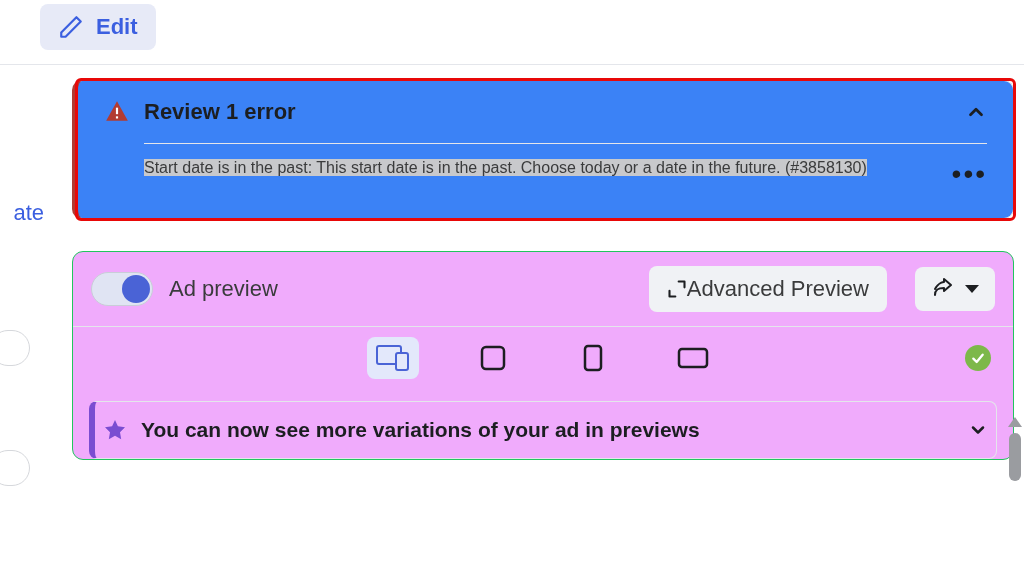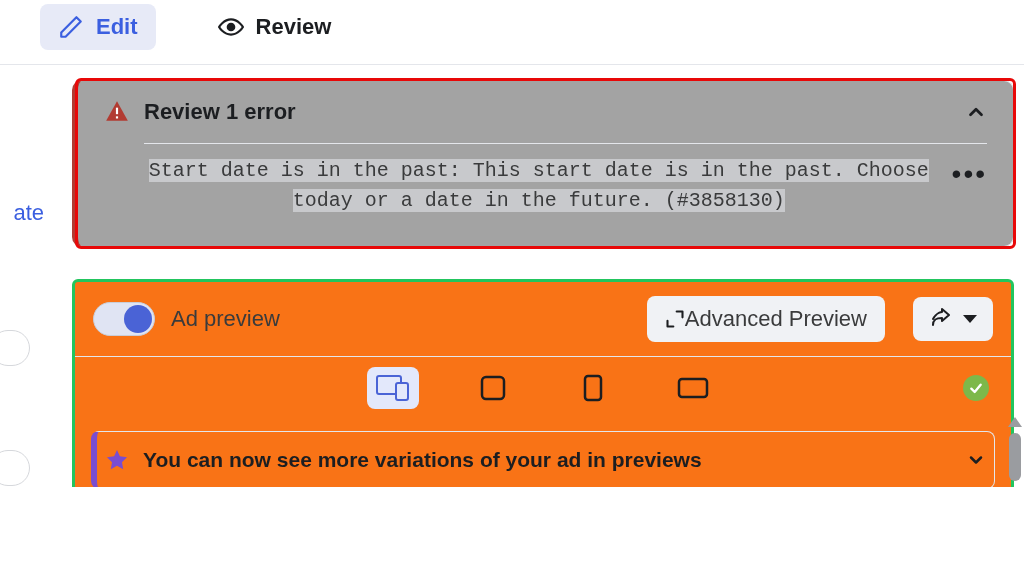--- a/index.html
+++ b/index.html
@@ -81,24 +81,23 @@
     right: 10px;
     top: 80px;
     bottom: 0;
   }
 
   
   .error-card {
     border: 1px solid #e4e6eb;
     border-left: 6px solid #b23b32;
     border-radius: 10px;
-    background: #a3a3a3;
+    background: #3b82f6;
     padding: 18px 26px 30px 26px;
     position: relative;
-    text-align: center;
   }
   .error-highlight {
     position: absolute;
     inset: -3px;
     border: 3px solid #e80808;
     border-radius: 6px;
     pointer-events: none;
   }
   .error-head {
     display: flex;
@@ -115,43 +114,42 @@
     background: #e4e6eb;
     margin: 18px 0 12px 40px;
   }
   .error-body-row {
     display: flex;
     align-items: flex-start;
     margin-left: 40px;
     gap: 18px;
   }
   .error-msg {
-    font-size: 20px;
+    font-size: 16px;
     line-height: 1.5;
     color: #3a3b3c;
     background: #c8c9cc;
     display: inline;
-    font-family: Liberation Mono, monospace;
   }
   .error-msg-wrap { flex: 1; }
   .more-dots {
     font-size: 28px;
     letter-spacing: 2px;
     color: #1c1e21;
     line-height: 1;
     padding-top: 4px;
     cursor: pointer;
   }
 
   
   .preview-panel {
     margin-top: 32px;
-    border: 3px solid #22c55e;
-    border-radius: 6px;
-    background: #f97316;
+    border: 1px solid #22c55e;
+    border-radius: 11px;
+    background: #f0abfc;
     overflow: hidden;
   }
   .preview-top {
     display: flex;
     align-items: center;
     padding: 14px 18px;
     gap: 16px;
   }
   .toggle {
     width: 62px;
@@ -288,29 +286,20 @@
 
   <div class="tabs">
     <div class="tab active">
       <span class="icon">
         <svg viewBox="0 0 24 24" fill="none" stroke="#3b5fe0" stroke-width="2" stroke-linecap="round" stroke-linejoin="round">
             <path d="M17 3l4 4L7 21H3v-4L17 3z"></path>
           </svg>
       </span>
       <span>Edit</span>
     </div>
-    <div class="tab">
-      <span class="icon">
-        <svg viewBox="0 0 24 24" fill="none" stroke="#1c1e21" stroke-width="2" stroke-linecap="round" stroke-linejoin="round">
-            <path d="M1 12s4-7 11-7 11 7 11 7-4 7-11 7S1 12 1 12z"></path>
-            <circle cx="12" cy="12" r="3" fill="#1c1e21"></circle>
-          </svg>
-      </span>
-      <span>Review</span>
-    </div>
   </div>
   <div class="hr-top"></div>
 
   <div class="left-fragment at-date">ate</div>
   <div class="left-pill at-1"></div>
   <div class="left-pill at-2"></div>
 
   <div class="main-col">
 
     <div class="error-card">

